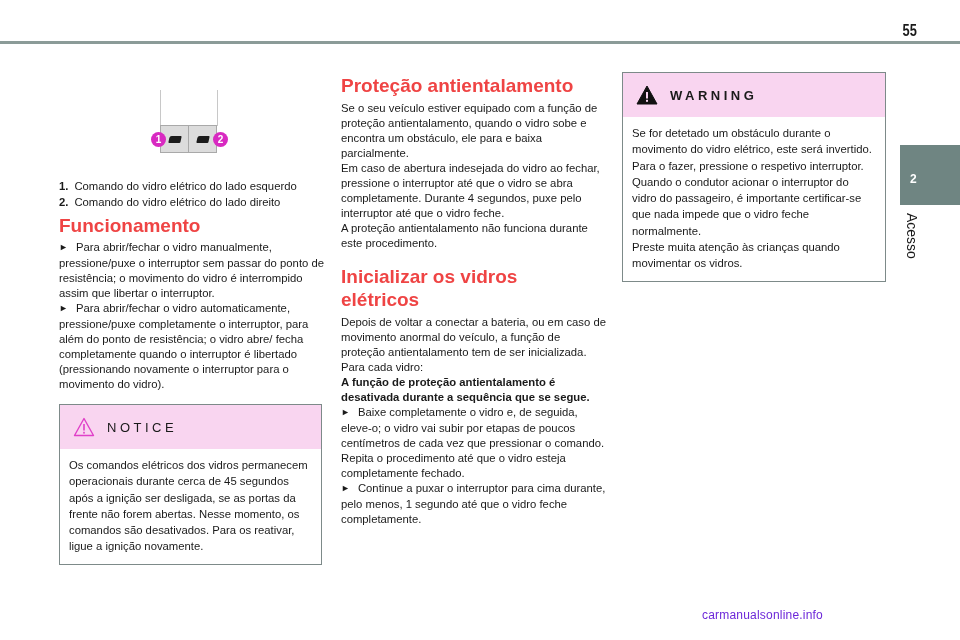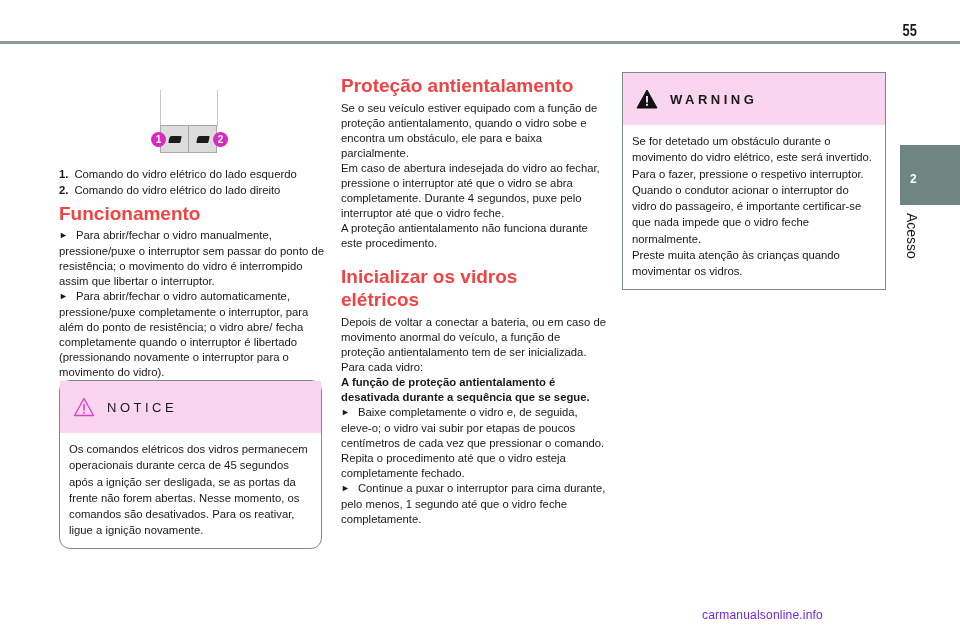--- a/index.html
+++ b/index.html
@@ -20,30 +20,30 @@
     .col3 { left: 622px; width: 264px; }
 
     .page-title { font-size: 24px; color: #7d8a89; font-weight: normal; line-height: 30px; margin-top: 2px; }
 
     .figure { position: relative; width: 265px; height: 60px; margin-top: 0; }
     .fig-wire { position: absolute; top: 30px; width: 1px; height: 28px; background: #c8c8c8; }
     .fig-switch { position: absolute; top: 55px; width: 29px; height: 28px; background: #dcdcdc; border: 1px solid #a9a9a9; }
     .fig-btn { position: absolute; left: 8px; top: 10px; width: 12px; height: 7px; background: #1b1b1b; border-radius: 2px 1px 1px 1px; transform: skewX(-12deg); }
     .fig-badge { position: absolute; top: 62px; width: 15px; height: 15px; border-radius: 50%; background: #d829c1; color: #fff; font-size: 10px; font-weight: bold; text-align: center; line-height: 15px; }
 
-    .legend { margin-top: 36px; font-size: 11.3px; line-height: 16px; }
+    .legend { margin-top: 48px; font-size: 11.3px; line-height: 16px; }
     .legend-item b { font-weight: bold; margin-right: 6px; }
 
     h2.section-title { font-size: 19px; font-weight: bold; line-height: 23px; color: #ef4444; }
     .para { font-size: 11.3px; line-height: 15px; color: #1a1a1a; }
     .para.bold { font-weight: bold; }
     .bullet::before { content: "\25BA"; font-size: 9px; margin-right: 8px; position: relative; top: -1px; }
 
     .box { border: 1px solid #7d8a89; background: #fff; }
-    .box-head { background: #f9d5f0; height: 52px; display: flex; align-items: center; padding-left: 13px; }
+    .box-head { background: #f9d5f0; height: 44px; display: flex; align-items: center; padding-left: 13px; }
     .box-head .label { font-size: 13px; letter-spacing: 3.5px; margin-left: 12px; color: #1a1a1a; }
     .box-head.warning .label { font-weight: bold; }
     .box-body { padding: 8px 9px 9px 9px; font-size: 11.3px; line-height: 16.3px; }
 
     .watermark { position: absolute; left: 682px; top: 608px; font-size: 12px; color: #6d28d9; letter-spacing: 0.2px; margin-left: 20px; }
   </style>
 </head>
 <body>
 
 <div class="page-number">55</div>
@@ -73,21 +73,21 @@
 
   <div class="legend">
     <div class="legend-item"><b>1.</b><span>Comando do vidro elétrico do lado esquerdo</span></div>
     <div class="legend-item"><b>2.</b><span>Comando do vidro elétrico do lado direito</span></div>
   </div>
 
   <h2 class="section-title" style="margin-top:4px; margin-bottom:3px;">Funcionamento</h2>
   <p class="para bullet">Para abrir/fechar o vidro manualmente, pressione/puxe o interruptor sem passar do ponto de resistência; o movimento do vidro é interrompido assim que libertar o interruptor.</p>
   <p class="para bullet">Para abrir/fechar o vidro automaticamente, pressione/puxe completamente o interruptor, para além do ponto de resistência; o vidro abre/ fecha completamente quando o interruptor é libertado (pressionando novamente o interruptor para o movimento do vidro).</p>
 
-  <div class="box" style="width:263px;border-radius:11px;">
+  <div class="box" style="margin-top:12px; width:263px;">
     <div class="box-head">
       <svg width="22" height="20" viewBox="0 0 22 20">
         <path d="M11 1.5 L20.5 18.5 L1.5 18.5 Z" fill="none" stroke="#e040c8" stroke-width="1.4" stroke-linejoin="round"></path>
         <rect x="10.2" y="7" width="1.6" height="6.5" fill="#e040c8"></rect>
         <rect x="10.2" y="14.8" width="1.6" height="1.8" fill="#e040c8"></rect>
       </svg>
       <span class="label">NOTICE</span>
     </div>
     <div class="box-body">Os comandos elétricos dos vidros permanecem operacionais durante cerca de 45 segundos após a ignição ser desligada, se as portas da frente não forem abertas. Nesse momento, os comandos são desativados. Para os reativar, ligue a ignição novamente.</div>
   </div>

